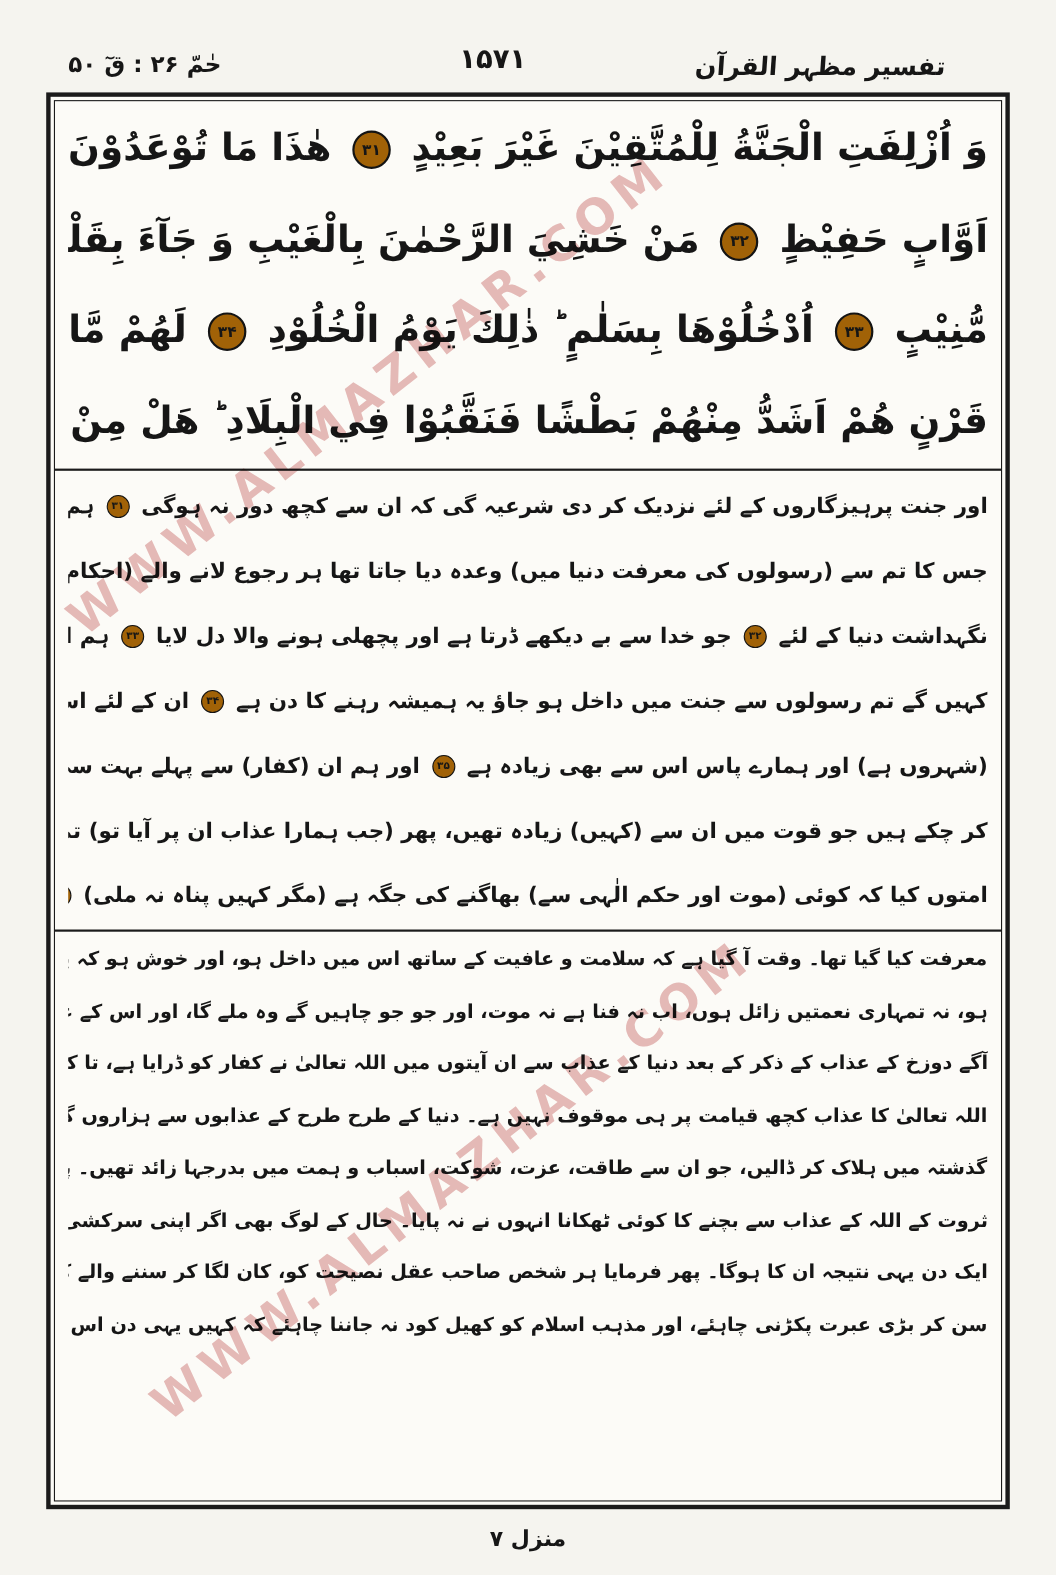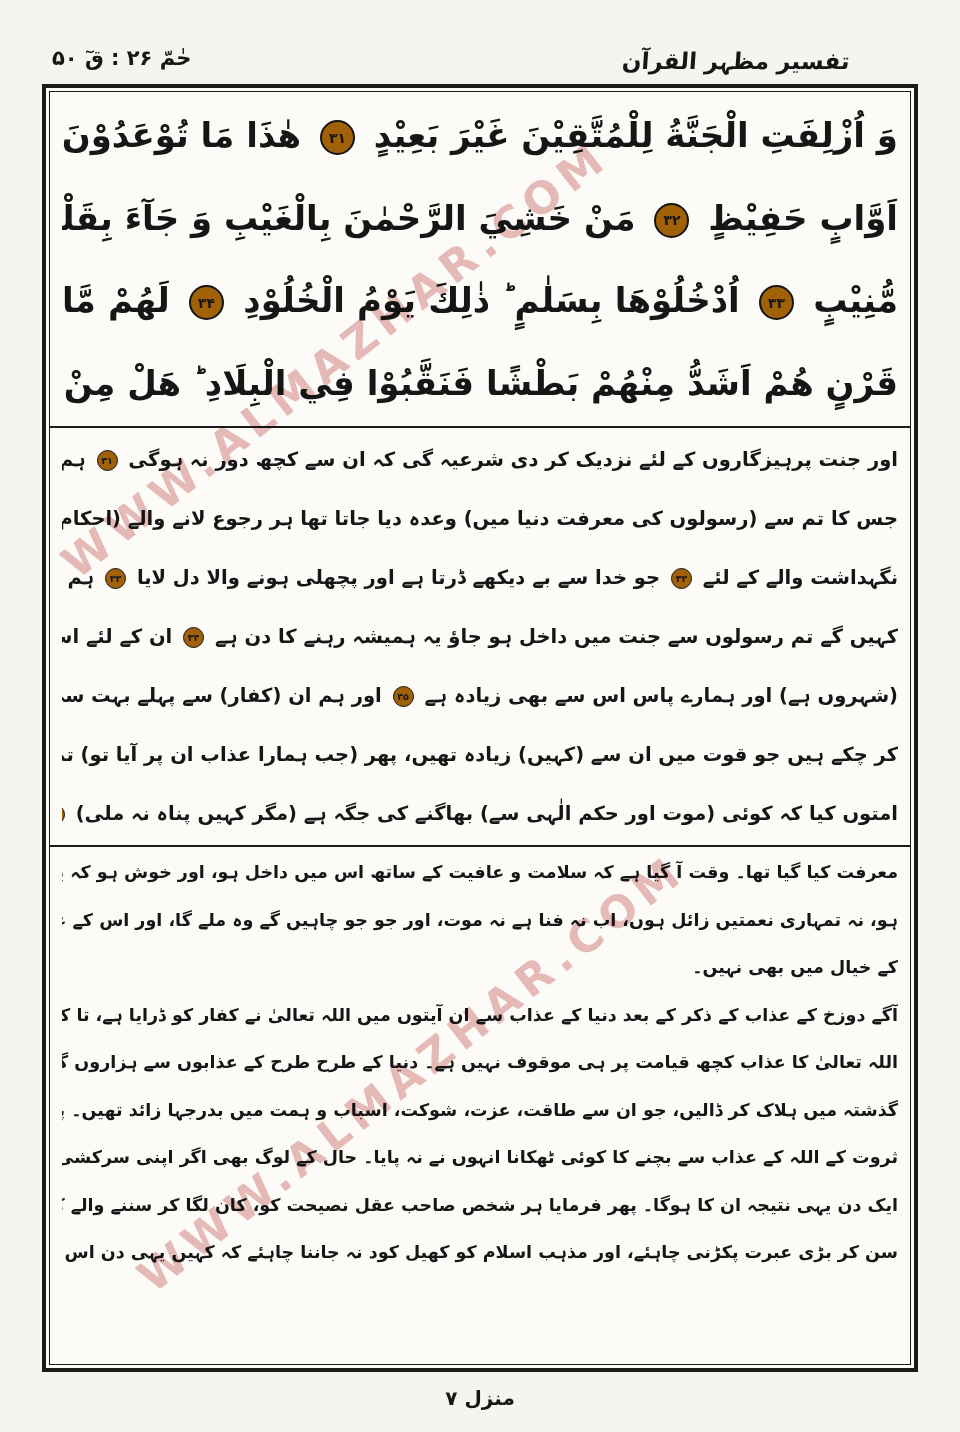--- a/index.html
+++ b/index.html
@@ -4,21 +4,21 @@
 <style>
   html,body{margin:0;padding:0;}
   body{
     width:960px;height:1432px;position:relative;overflow:hidden;
     background:#f5f4ef;
     font-family:"DejaVu Sans",sans-serif;
     color:#161616;
   }
   
   .header{
-    position:absolute;top:18px;left:0;width:876px;height:56px;
+    position:absolute;top:18px;left:10px;width:876px;height:56px;
     display:flex;align-items:flex-end;
   }
   .header-left{
     position:absolute;left:52px;bottom:4px;
     direction:rtl;font-size:21px;font-weight:bold;
   }
   .header-center{
     position:absolute;left:0;width:100%;text-align:center;bottom:6px;
     font-size:25px;font-weight:bold;letter-spacing:2px;
   }
@@ -84,46 +84,46 @@
     mix-blend-mode:multiply;white-space:nowrap;
   }
   .wm1{left:52px;top:548px;}
   .wm2{left:128px;top:1262px;}
 </style>
 </head>
 <body>
 
 <div class="header">
   <div class="header-left">حٰمّ ۲۶ : قٓ ۵۰</div>
+  <div class="header-center">۱۵۷۱</div>
   <div class="header-right">تفسیر مظہر القرآن</div>
 </div>
 
 <div class="frame">
   <div class="frame-inner">
     <div class="section quran" id="quran">
         <div class="line"><span>وَ اُزْلِفَتِ الْجَنَّةُ لِلْمُتَّقِيْنَ غَيْرَ بَعِيْدٍ</span> <span class="vnum">۳۱</span> <span>هٰذَا مَا تُوْعَدُوْنَ لِكُلِّ</span> </div>
         <div class="line"><span>اَوَّابٍ حَفِيْظٍ</span> <span class="vnum">۳۲</span> <span>مَنْ خَشِيَ الرَّحْمٰنَ بِالْغَيْبِ وَ جَآءَ بِقَلْبٍ</span> </div>
         <div class="line"><span>مُّنِيْبٍ</span> <span class="vnum">۳۳</span> <span>اُدْخُلُوْهَا بِسَلٰمٍ ؕ ذٰلِكَ يَوْمُ الْخُلُوْدِ</span> <span class="vnum">۳۴</span> <span>لَهُمْ مَّا</span> </div>
         <div class="line"><span>قَرْنٍ هُمْ اَشَدُّ مِنْهُمْ بَطْشًا فَنَقَّبُوْا فِي الْبِلَادِ ؕ هَلْ مِنْ مَّحِيْصٍ</span>  </div>
       </div>
     <div class="divider"></div>
     <div class="section translation" id="translation">
         <div class="line"><span>اور جنت پرہیزگاروں کے لئے نزدیک کر دی شرعیہ گی کہ ان سے کچھ دور نہ ہوگی</span> <span class="vnum small">۳۱</span> <span>ہم کہیں گے یہ ہے وہ کہ</span> </div>
         <div class="line"><span>جس کا تم سے (رسولوں کی معرفت دنیا میں) وعدہ دیا جاتا تھا ہر رجوع لانے والے (احکام شرعیہ) کی</span> </div>
-        <div class="line"><span>نگہداشت والے کے لئے</span> <span class="vnum small">۳۲</span> <span>جو خدا سے بے دیکھے ڈرتا ہے اور پچھلی ہونے والا دل لایا</span> <span class="vnum small">۳۳</span> <span>ہم ان لوگوں سے</span> </div>
+        <div class="line"><span>نگہداشت دنیا کے لئے</span> <span class="vnum small">۳۲</span> <span>جو خدا سے بے دیکھے ڈرتا ہے اور پچھلی ہونے والا دل لایا</span> <span class="vnum small">۳۳</span> <span>ہم ان لوگوں سے</span> </div>
         <div class="line"><span>کہیں گے تم رسولوں سے جنت میں داخل ہو جاؤ یہ ہمیشہ رہنے کا دن ہے</span> <span class="vnum small">۳۴</span> <span>ان کے لئے اس میں جو چاہیں</span> </div>
         <div class="line"><span>(شہروں ہے) اور ہمارے پاس اس سے بھی زیادہ ہے</span> <span class="vnum small">۳۵</span> <span>اور ہم ان (کفار) سے پہلے بہت سی امتوں کو ہلاک</span> </div>
         <div class="line"><span>کر چکے ہیں جو قوت میں ان سے (کہیں) زیادہ تھیں، پھر (جب ہمارا عذاب ان پر آیا تو) تمام شہروں میں</span> </div>
         <div class="line start"><span>امتوں کیا کہ کوئی (موت اور حکم الٰہی سے) بھاگنے کی جگہ ہے (مگر کہیں پناہ نہ ملی)</span> <span class="vnum small">۳۶</span> </div>
       </div>
     <div class="divider"></div>
     <div class="section commentary" id="commentary">
         <div class="line"><span>معرفت کیا گیا تھا۔ وقت آ گیا ہے کہ سلامت و عافیت کے ساتھ اس میں داخل ہو، اور خوش ہو کہ یہ وہ دن ہے کہ نہ تمہیں عذاب</span> </div>
         <div class="line"><span>ہو، نہ تمہاری نعمتیں زائل ہوں، اب نہ فنا ہے نہ موت، اور جو جو چاہیں گے وہ ملے گا، اور اس کے علاوہ وہ نعمتیں ملیں گی جو ان</span> </div>
-        <div class="line start"><span>کے خیال میں بھی نہیں۔</span> </div>
         <div class="line"><span>آگے دوزخ کے عذاب کے ذکر کے بعد دنیا کے عذاب سے ان آیتوں میں اللہ تعالیٰ نے کفار کو ڈرایا ہے، تا کہ معلوم ہو جائے کہ</span> </div>
         <div class="line"><span>اللہ تعالیٰ کا عذاب کچھ قیامت پر ہی موقوف نہیں ہے۔ دنیا کے طرح طرح کے عذابوں سے ہزاروں گروہیں زمانہ ہائے</span> </div>
         <div class="line"><span>گذشتہ میں ہلاک کر ڈالیں، جو ان سے طاقت، عزت، شوکت، اسباب و ہمت میں بدرجہا زائد تھیں۔ پھر باوجود اس قوت و</span> </div>
         <div class="line"><span>ثروت کے اللہ کے عذاب سے بچنے کا کوئی ٹھکانا انہوں نے نہ پایا۔ حال کے لوگ بھی اگر اپنی سرکشی سے باز نہ آئیں گے تو</span> </div>
         <div class="line"><span>ایک دن یہی نتیجہ ان کا ہوگا۔ پھر فرمایا ہر شخص صاحب عقل نصیحت کو، کان لگا کر سننے والے کو یہ پچھلی قوموں کی ہلاکت کے قصے</span> </div>
         <div class="line start"><span>سن کر بڑی عبرت پکڑنی چاہئے، اور مذہب اسلام کو کھیل کود نہ جاننا چاہئے کہ کہیں یہی دن اس کے آگے نہ آئے۔</span> </div>
       </div>
   </div>
 </div>
 

